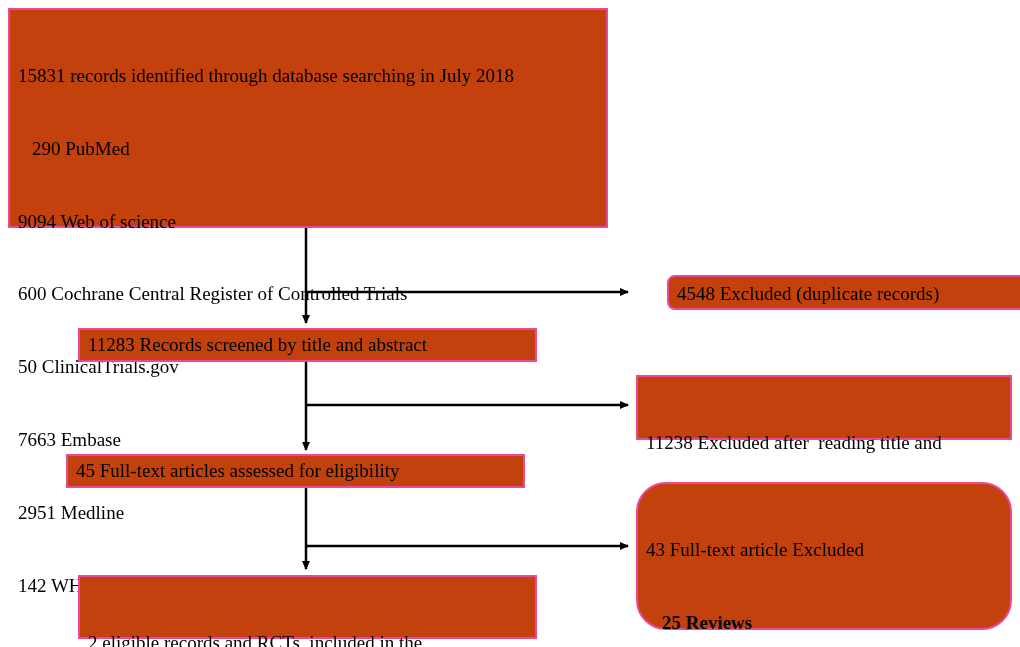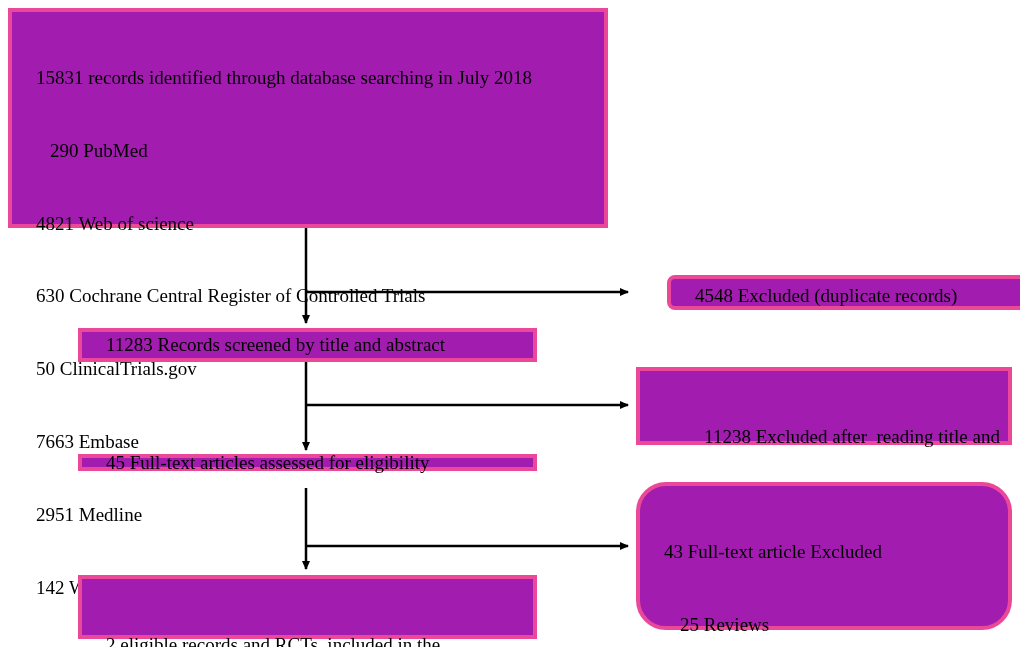--- a/index.html
+++ b/index.html
@@ -13,33 +13,33 @@
   }
   #canvas {
     position: relative;
     width: 1020px;
     height: 647px;
     background: #ffffff;
     overflow: hidden;
   }
   .box {
     position: absolute;
-    border: 4px solid #ec4899;
-    background: #a21caf;
+    border: 2px solid #ec4899;
+    background: #c2410c;
     box-sizing: border-box;
     font-size: 19px;
     line-height: 1.28;
-    padding: 5px 8px 4px 24px;
+    padding: 5px 8px 4px 8px;
     white-space: pre-wrap;
   }
   .box .line {
     display: block;
   }
   .indent1 { padding-left: 14px; }
-  .indent2 { padding-left: 16px; }
+  .indent2 { padding-left: 16px; font-weight: bold; }
   svg.arrows {
     position: absolute;
     left: 0;
     top: 0;
     width: 1020px;
     height: 647px;
     pointer-events: none;
   }
 </style>
 </head>
@@ -61,42 +61,42 @@
     <path d="M306,292 L628,292" stroke="#000000" stroke-width="2.5" fill="none" marker-end="url(#arrowhead)"></path>
 
     <path d="M306,405 L628,405" stroke="#000000" stroke-width="2.5" fill="none" marker-end="url(#arrowhead)"></path>
 
     <path d="M306,546 L628,546" stroke="#000000" stroke-width="2.5" fill="none" marker-end="url(#arrowhead)"></path>
   </svg>
 
   <div class="box" style="left:8px; top:8px; width:600px; height:220px;">
     <span class="line">15831 records identified through database searching in July 2018</span>
     <span class="line indent1">290 PubMed</span>
-    <span class="line">4821 Web of science</span>
-    <span class="line">630 Cochrane Central Register of Controlled Trials</span>
+    <span class="line">9094 Web of science</span>
+    <span class="line">600 Cochrane Central Register of Controlled Trials</span>
     <span class="line">50 ClinicalTrials.gov</span>
     <span class="line">7663 Embase</span>
     <span class="line">2951 Medline</span>
     <span class="line">142 WHO ICTRP</span>
   </div>
 
   <div class="box" style="left:667px; top:275px; width:376px; height:35px; display:flex; align-items:flex-start;border-radius:8px;">
     <span class="line">4548 Excluded (duplicate records)</span>
   </div>
 
   <div class="box" style="left:78px; top:328px; width:459px; height:34px; display:flex; align-items:center;">
     <span class="line">11283 Records screened by title and abstract</span>
   </div>
 
-  <div class="box" style="left:636px; top:367px; width:376px; height:78px;text-align:right;">
+  <div class="box" style="left:636px; top:375px; width:376px; height:65px;">
     <span class="line">11238 Excluded after  reading title and</span>
     <span class="line">abstract</span>
   </div>
 
-  <div class="box" style="left:78px; top:454px; width:459px; height:16px; display:flex; align-items:center;">
+  <div class="box" style="left:66px; top:454px; width:459px; height:34px; display:flex; align-items:center;">
     <span class="line">45 Full-text articles assessed for eligibility</span>
   </div>
 
   <div class="box" style="left:636px; top:482px; width:376px; height:148px;border-radius:30px;">
     <span class="line">43 Full-text article Excluded</span>
     <span class="line indent2">25 Reviews</span>
     
     
     
   </div>

